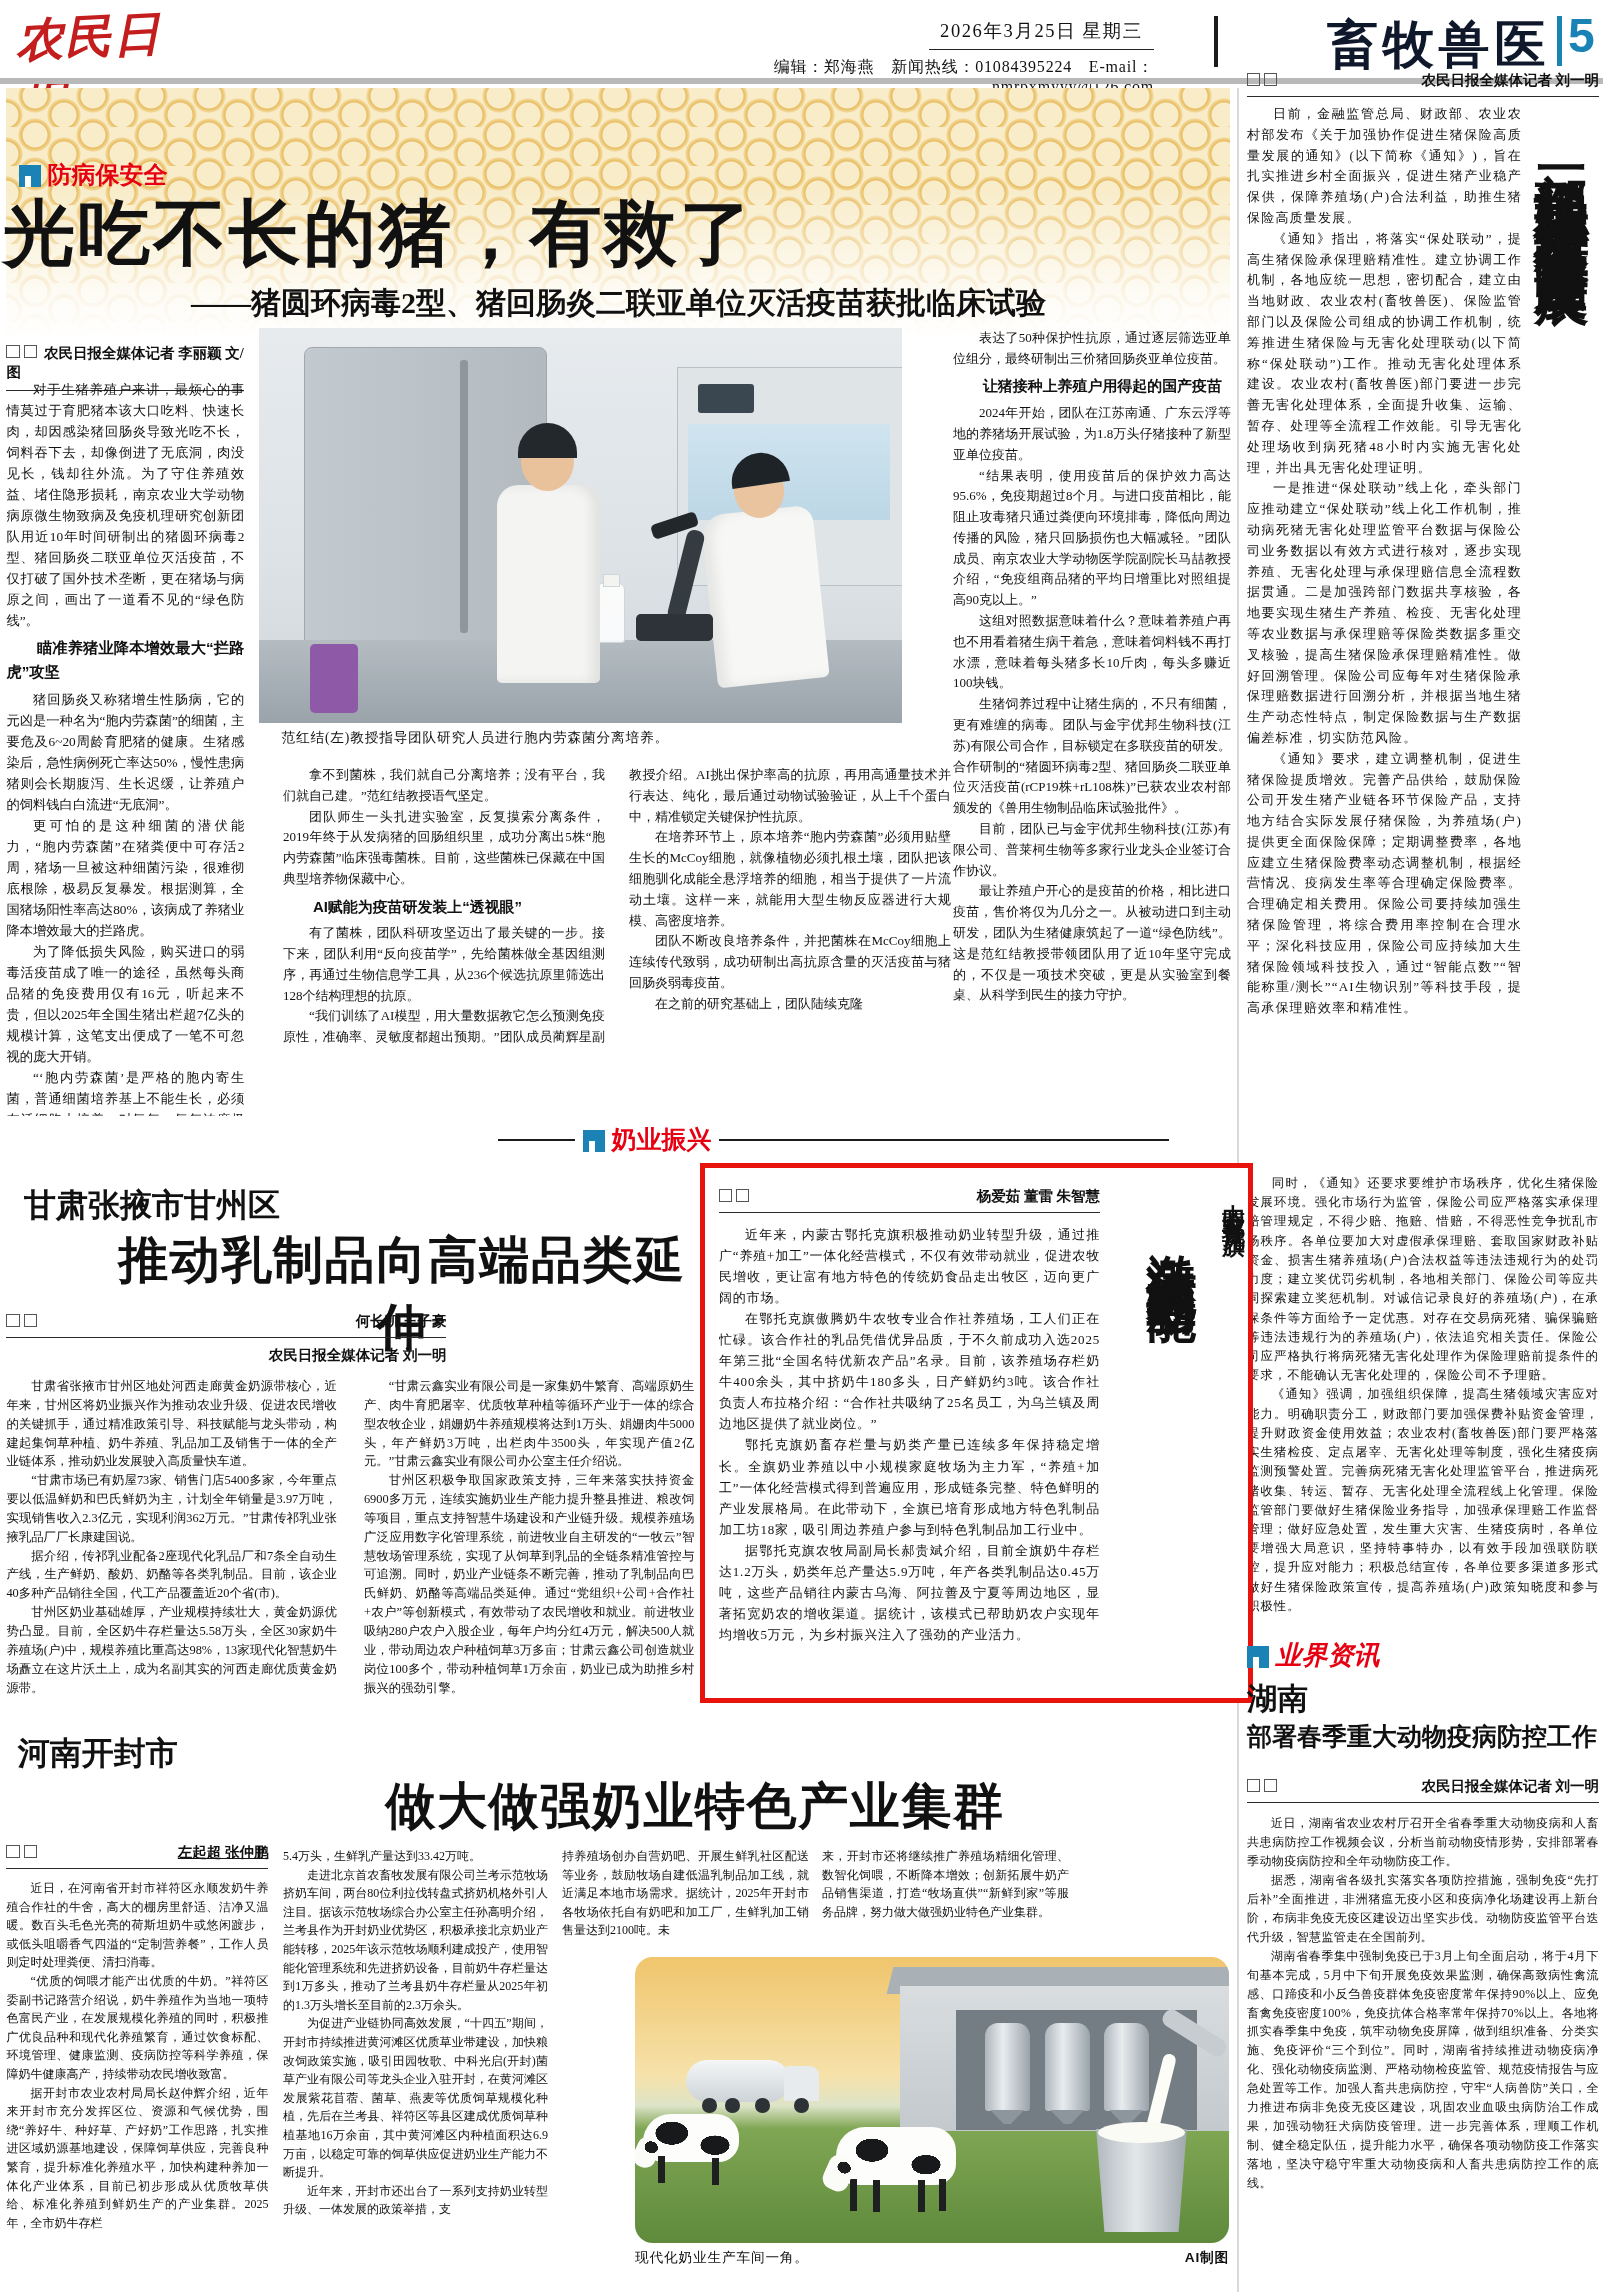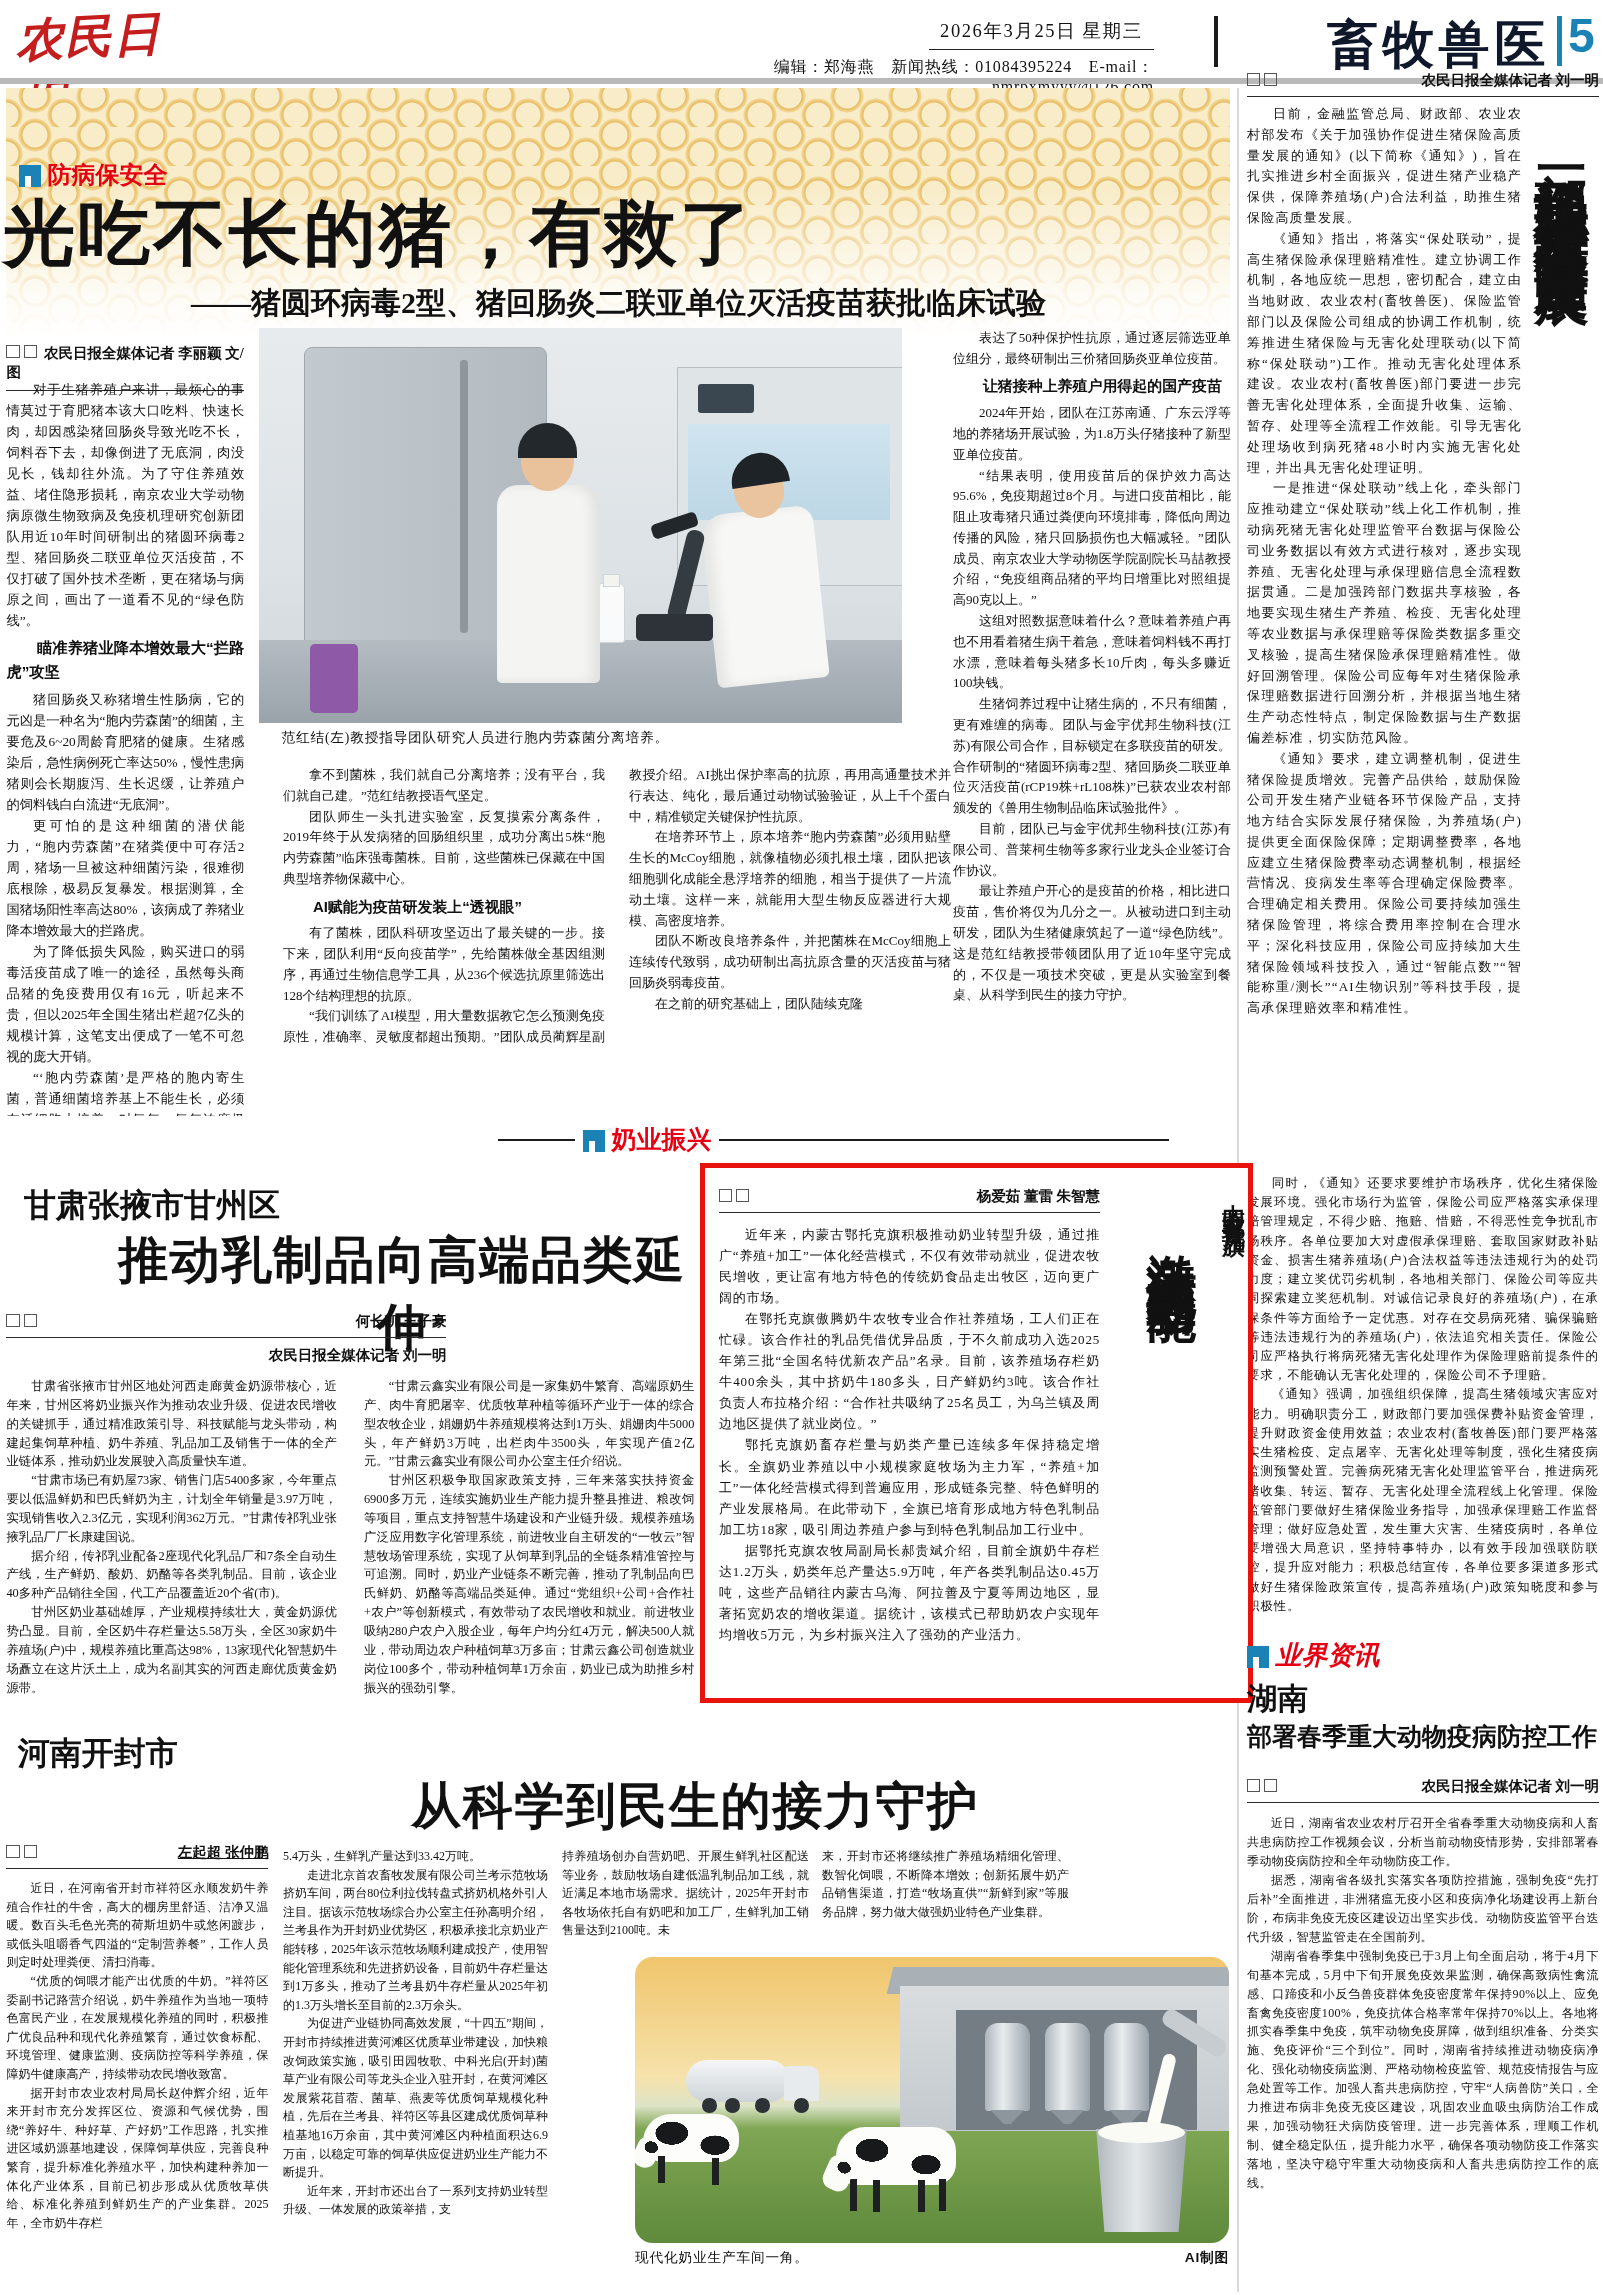--- a/index.html
+++ b/index.html
@@ -274,21 +274,21 @@
 <div class="abs eo-body bodytext">
   <p>近年来，内蒙古鄂托克旗积极推动奶业转型升级，通过推广“养殖+加工”一体化经营模式，不仅有效带动就业，促进农牧民增收，更让富有地方特色的传统奶食品走出牧区，迈向更广阔的市场。</p>
   <p>在鄂托克旗傲腾奶牛农牧专业合作社养殖场，工人们正在忙碌。该合作社的乳品凭借优异品质，于不久前成功入选2025年第三批“全国名特优新农产品”名录。目前，该养殖场存栏奶牛400余头，其中挤奶牛180多头，日产鲜奶约3吨。该合作社负责人布拉格介绍：“合作社共吸纳了25名员工，为乌兰镇及周边地区提供了就业岗位。”</p>
   <p>鄂托克旗奶畜存栏量与奶类产量已连续多年保持稳定增长。全旗奶业养殖以中小规模家庭牧场为主力军，“养殖+加工”一体化经营模式得到普遍应用，形成链条完整、特色鲜明的产业发展格局。在此带动下，全旗已培育形成地方特色乳制品加工坊18家，吸引周边养殖户参与到特色乳制品加工行业中。</p>
   <p>据鄂托克旗农牧局副局长郝贵斌介绍，目前全旗奶牛存栏达1.2万头，奶类年总产量达5.9万吨，年产各类乳制品达0.45万吨，这些产品销往内蒙古乌海、阿拉善及宁夏等周边地区，显著拓宽奶农的增收渠道。据统计，该模式已帮助奶农户实现年均增收5万元，为乡村振兴注入了强劲的产业活力。</p>
 </div>
 <div class="abs eo-kicker">内蒙古鄂托克旗</div>
 <div class="abs eo-vhead">激活传统奶业新动能</div>
 
 <div class="abs kf-kicker">河南开封市</div>
-<div class="abs kf-headline">从科学到民生的接力守护</div>
+<div class="abs kf-headline">做大做强奶业特色产业集群</div>
 <div class="abs kf-byline byline-row">
   <span class="sqs"><span class="sq"></span><span class="sq"></span></span>
   <span class="nm">左起超 张仲鹏</span>
 </div>
 <div class="abs kf-colA bodytext">
   <p>近日，在河南省开封市祥符区永顺发奶牛养殖合作社的牛舍，高大的棚房里舒适、洁净又温暖。数百头毛色光亮的荷斯坦奶牛或悠闲踱步，或低头咀嚼香气四溢的“定制营养餐”，工作人员则定时处理粪便、清扫消毒。</p>
   <p>“优质的饲喂才能产出优质的牛奶。”祥符区委副书记路营介绍说，奶牛养殖作为当地一项特色富民产业，在发展规模化养殖的同时，积极推广优良品种和现代化养殖繁育，通过饮食标配、环境管理、健康监测、疫病防控等科学养殖，保障奶牛健康高产，持续带动农民增收致富。</p>
   <p>据开封市农业农村局局长赵仲辉介绍，近年来开封市充分发挥区位、资源和气候优势，围绕“养好牛、种好草、产好奶”工作思路，扎实推进区域奶源基地建设，保障饲草供应，完善良种繁育，提升标准化养殖水平，加快构建种养加一体化产业体系，目前已初步形成从优质牧草供给、标准化养殖到鲜奶生产的产业集群。2025年，全市奶牛存栏</p>
 </div>
 <div class="abs kf-colB bodytext">

